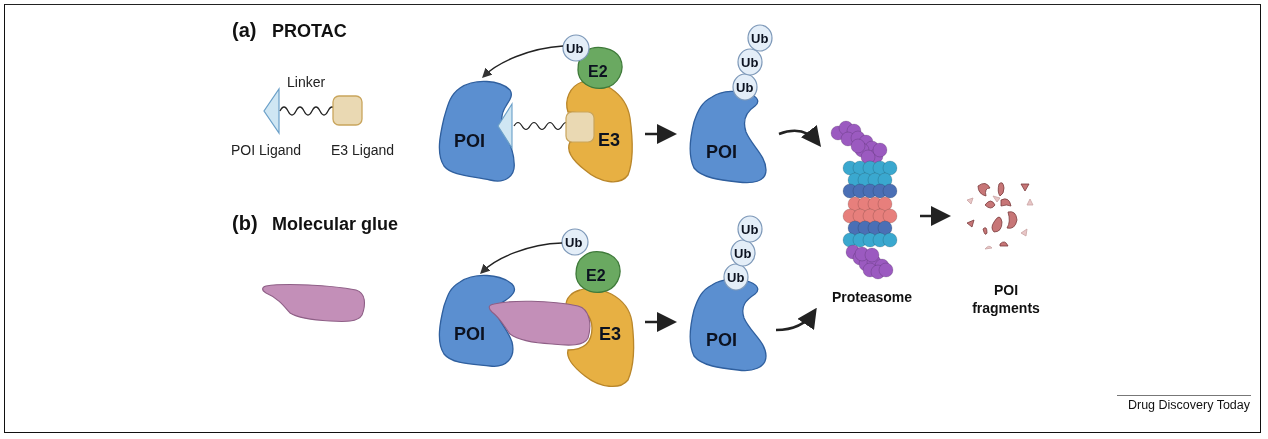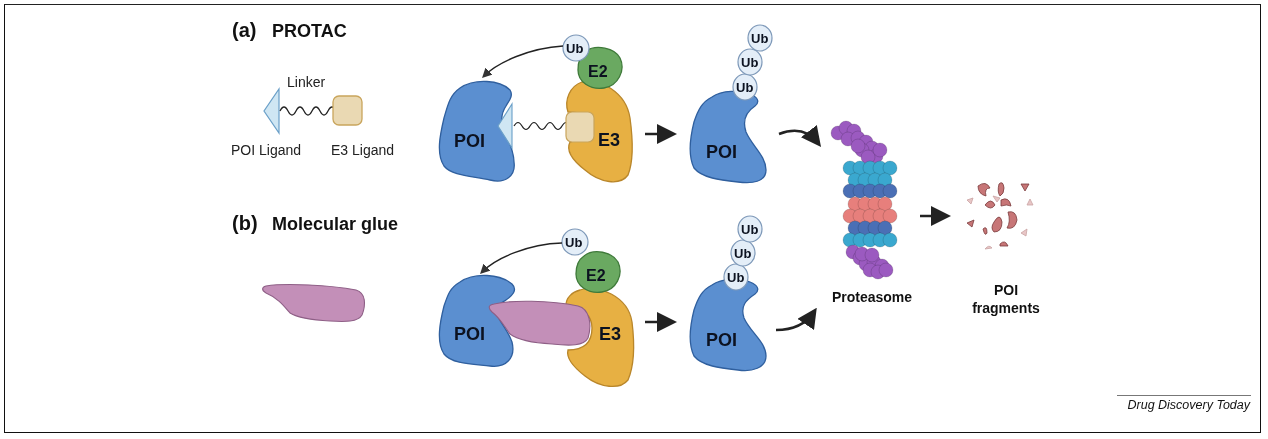--- a/index.html
+++ b/index.html
@@ -2,21 +2,21 @@
 <html><head>
 <meta charset="utf-8">
 <style>
   html, body { margin: 0; padding: 0; background: #ffffff; }
   body { width: 1268px; height: 439px; position: relative; overflow: hidden; font-family: "Liberation Sans", sans-serif; }
   .frame { position: absolute; left: 4px; top: 4px; width: 1257px; height: 429px; border: 1.5px solid #111; border-top-color: #222; box-sizing: border-box; }
   svg#figure { position: absolute; left: 0; top: 0; }
   .title { font-family: "Liberation Sans", sans-serif; font-weight: bold; fill: #111; }
   .lbl { font-family: "Liberation Sans", sans-serif; fill: #222; }
   .inner { font-family: "Liberation Sans", sans-serif; font-weight: bold; fill: #0c1220; }
-  .credit { position: absolute; right: 18px; top: 398px; font-family: "Liberation Sans", sans-serif; font-style: italic; font-size: 12.5px; color: #111; }
+  .credit { position: absolute; right: 18px; top: 398px; font-family: "Liberation Sans", sans-serif; font-size: 12.5px; color: #111; }
   .credit-rule { position: absolute; left: 1117px; top: 395px; width: 134px; height: 1px; background: #777; }
 </style>
 </head>
 <body>
 
 <div class="frame"></div>
 
 <svg id="figure" width="1268" height="439" viewBox="0 0 1268 439">
   <defs>
     <marker id="arrowhead" markerWidth="8" markerHeight="8" refX="6" refY="4" orient="auto">

